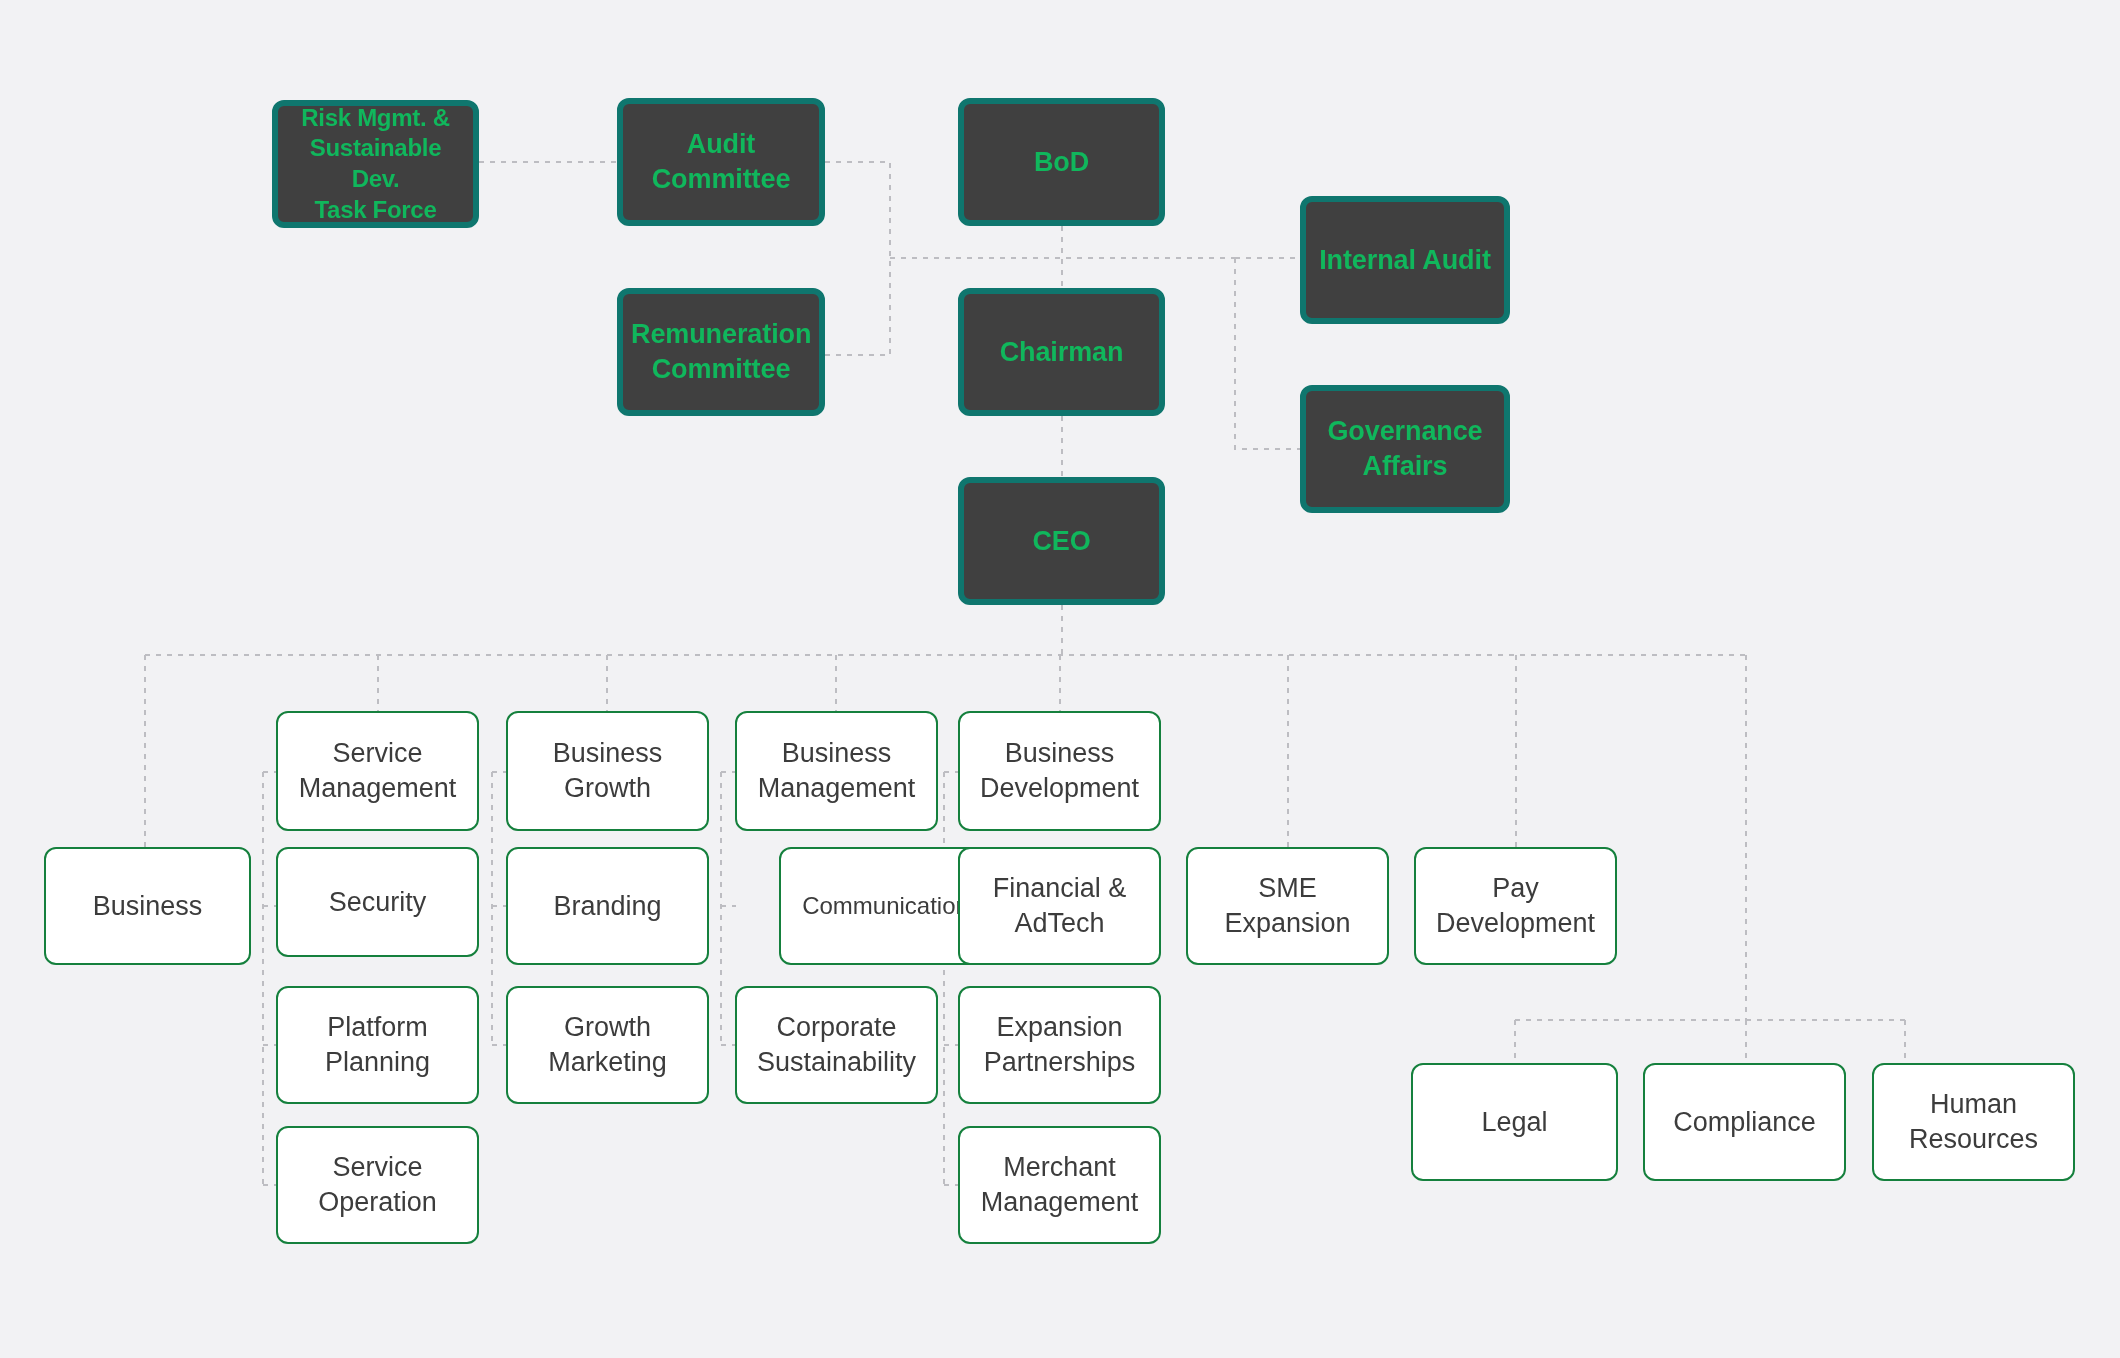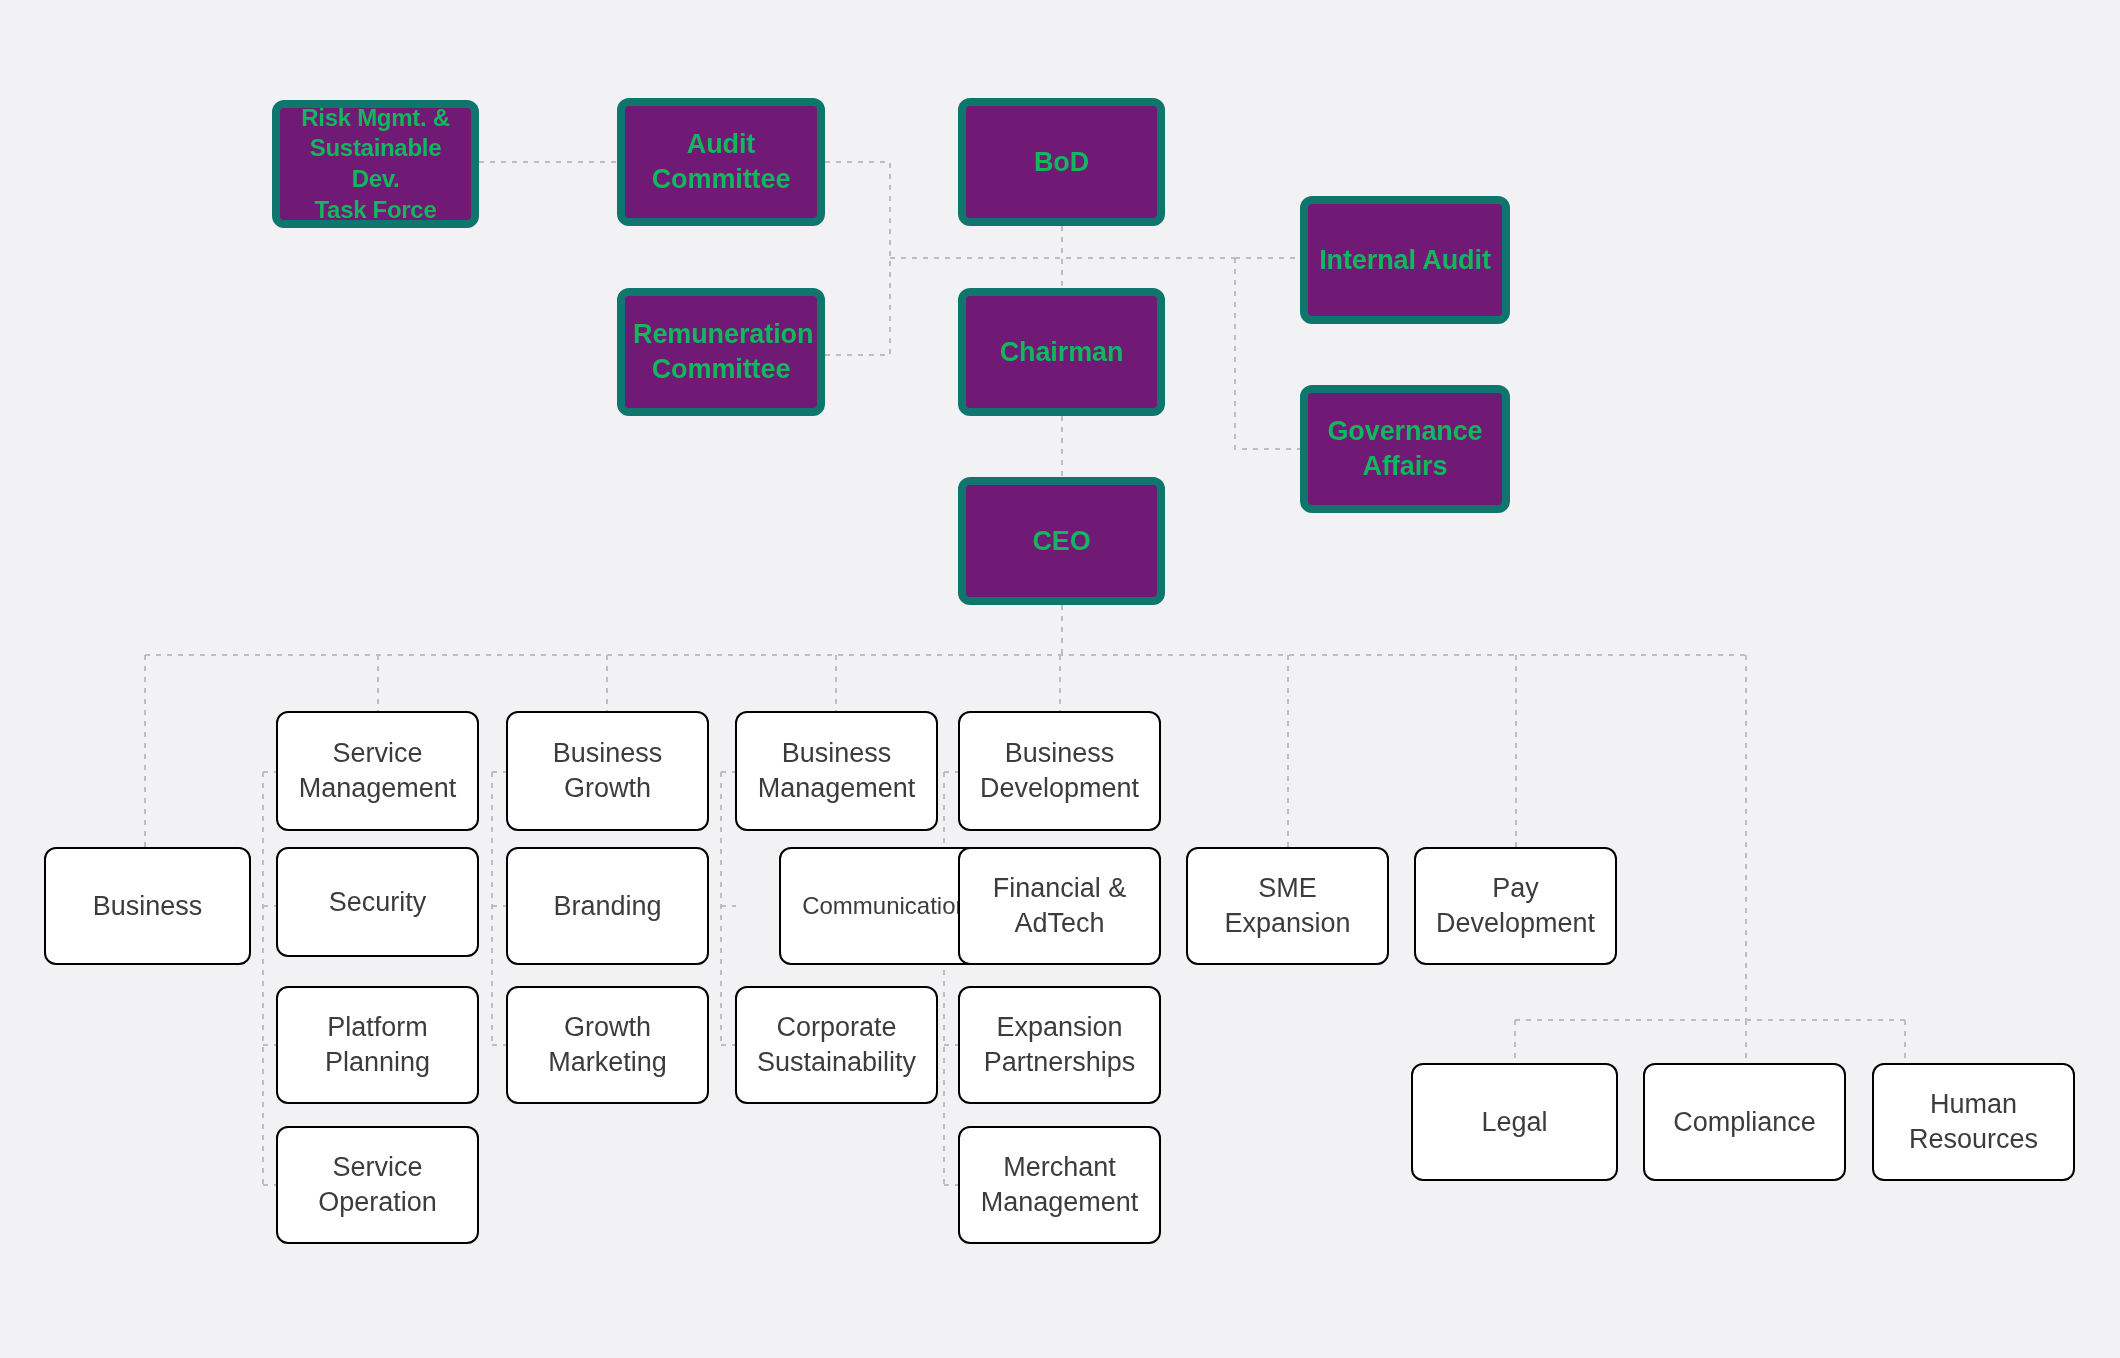--- a/index.html
+++ b/index.html
@@ -15,31 +15,31 @@
   .node{
     position:absolute;
     box-sizing:border-box;
     display:flex;align-items:center;justify-content:center;
     text-align:center;
     border-radius:12px;
     line-height:1.28;
     padding:4px 8px;
   }
   .node.green{
-    background:#701a75;
-    border:8px solid #0f766e;
+    background:#404040;
+    border:6px solid #0f766e;
     color:#10b75c;
     font-weight:700;
     font-size:27px;
     letter-spacing:-0.1px;
   }
   .node.green.small{font-size:24px;letter-spacing:-0.3px;}
   .node.white{
     background:#ffffff;
-    border:2px solid #000000;
+    border:2px solid #15803d;
     color:#3c3c3c;
     font-weight:400;
     font-size:27px;
   }
   .node.white.shrink{font-size:24px;}
   .node span{display:block;width:100%;white-space:pre-line;}
 </style>
 </head>
 <body>
 

